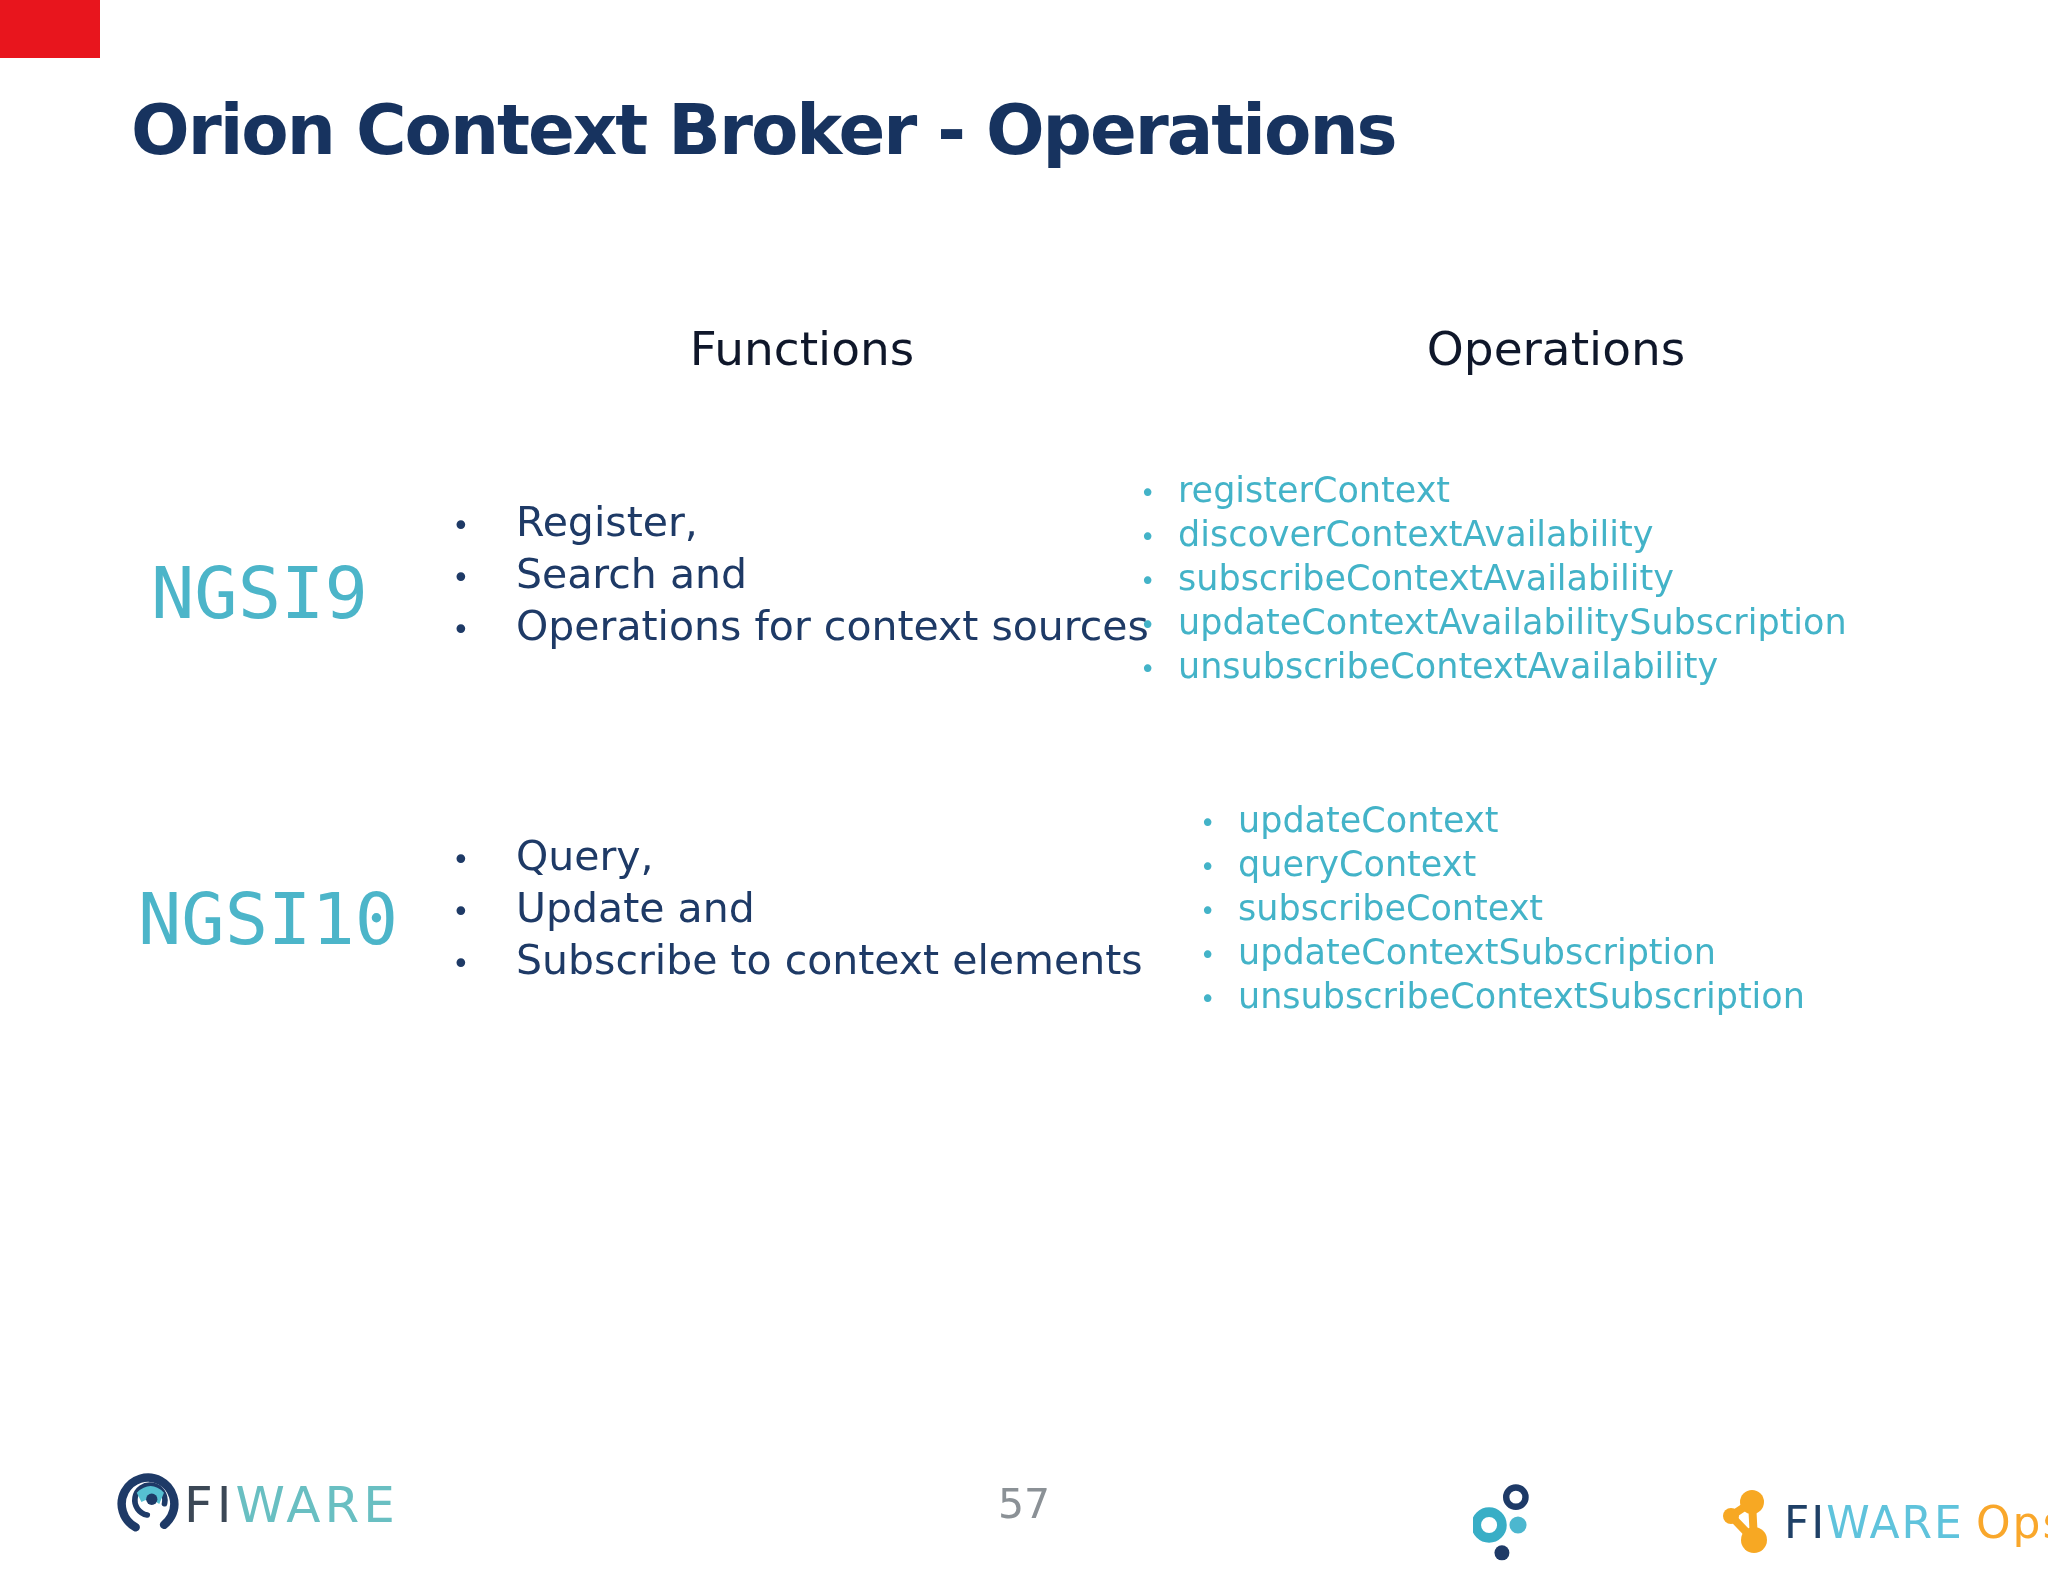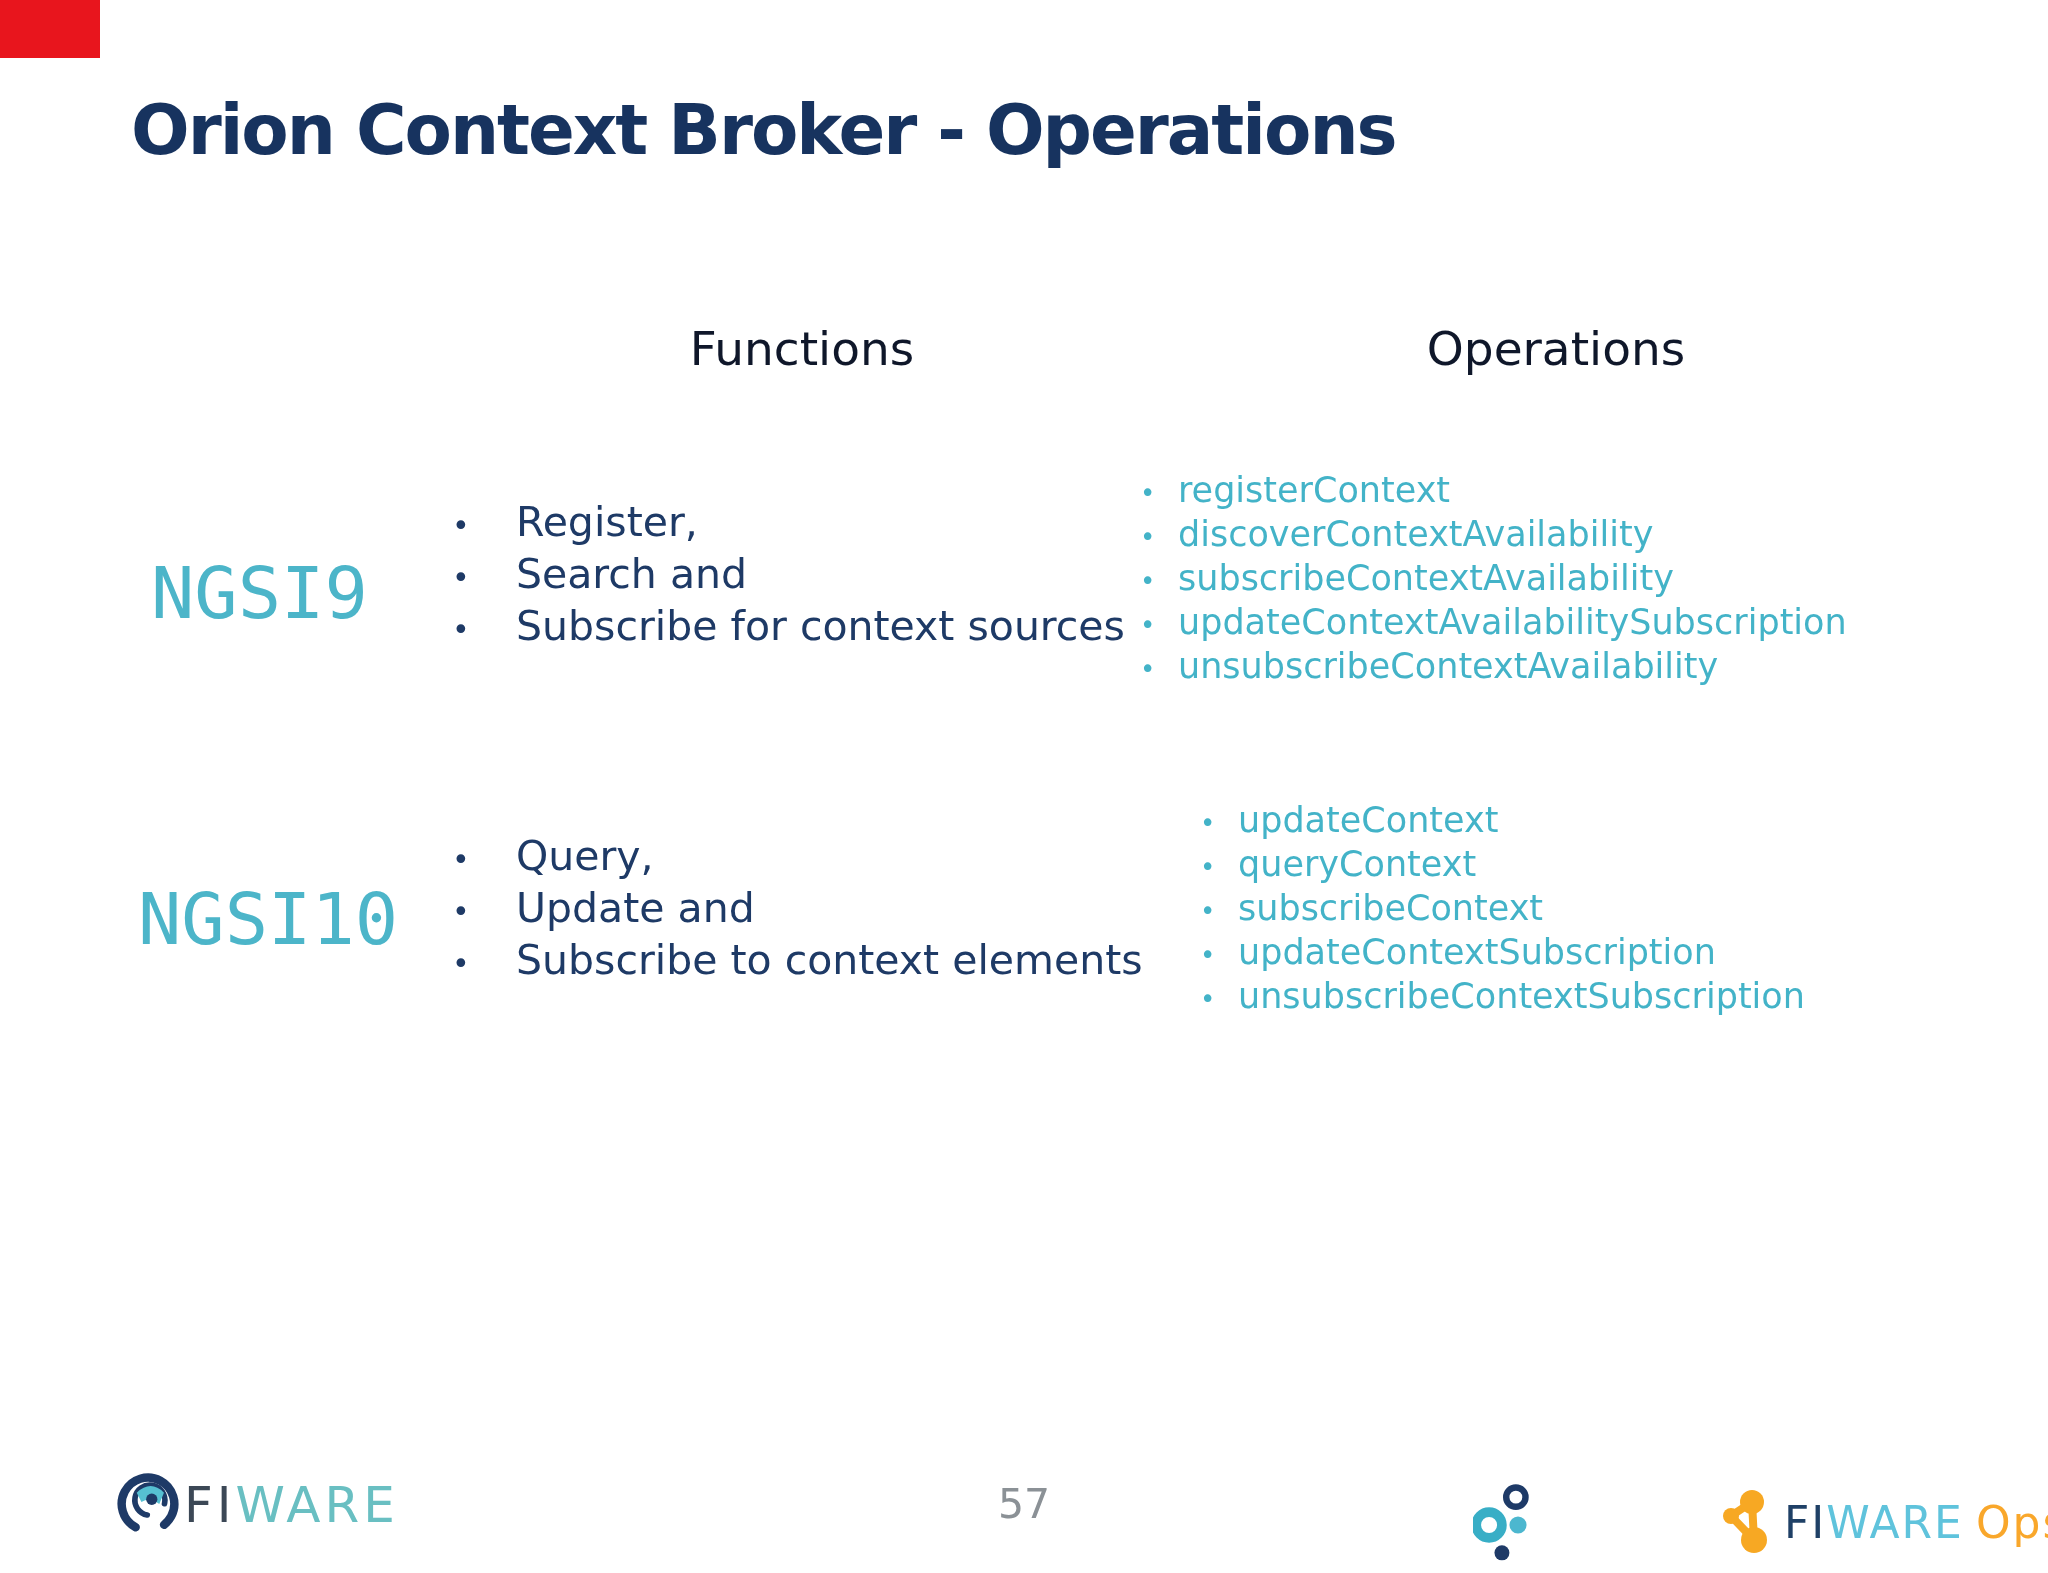--- a/index.html
+++ b/index.html
@@ -94,21 +94,21 @@
   <div class="row-label ngsi9-label">NGSI9</div>
 
   <ul class="bullet-list func-list ngsi9-funcs">
     <li>
         <span>Register,</span>
       </li>
     <li>
         <span>Search and</span>
       </li>
     <li>
-        <span>Subscribe for context sources</span>
+        <span>Operations for context sources</span>
       </li>
   </ul>
 
   <ul class="bullet-list ops-list ngsi9-ops">
     <li>
         <span>registerContext</span>
       </li>
     <li>
         <span>discoverContextAvailability</span>
       </li>

